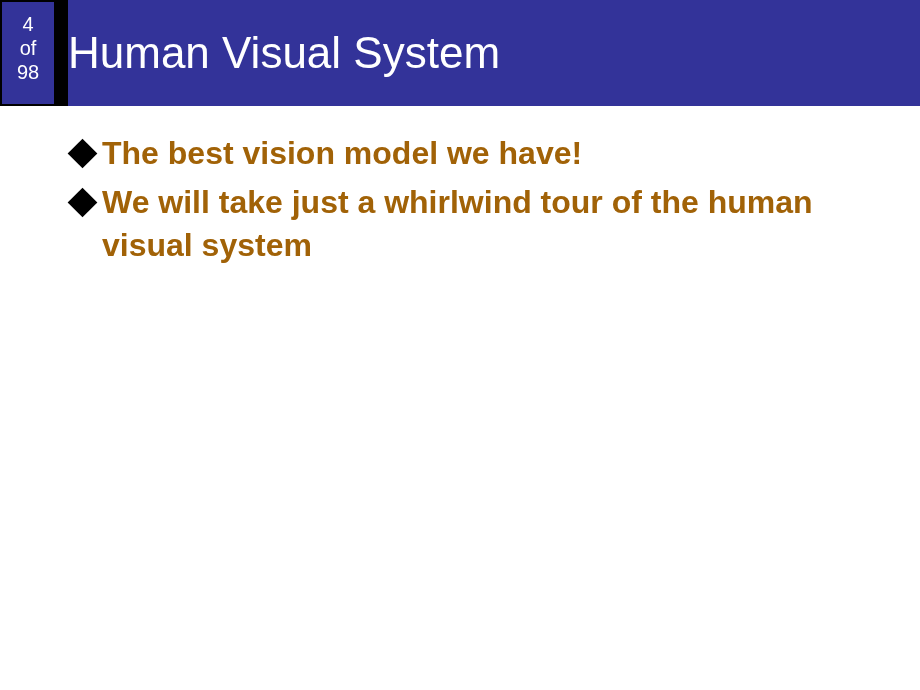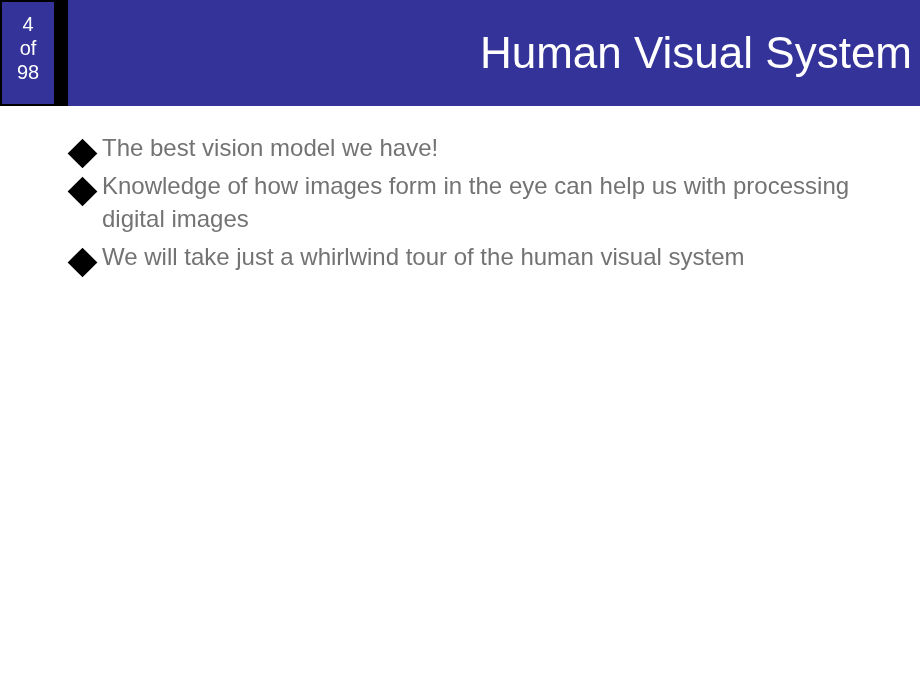--- a/index.html
+++ b/index.html
@@ -36,21 +36,21 @@
     }
     .divider {
       width: 12px;
       height: 100%;
       background: #000;
     }
     .title-area {
       flex: 1;
       display: flex;
       align-items: center;
-      justify-content: flex-end;
+      justify-content: flex-start;
       padding-right: 8px;
     }
     .slide-title {
       color: #fff;
       font-size: 44px;
       font-weight: normal;
     }
     .content {
       padding: 26px 40px 0 72px;
     }
@@ -71,23 +71,24 @@
       content: "";
       position: absolute;
       width: 21px;
       height: 21px;
       background: #000;
       transform: rotate(45deg);
       top: 0;
       left: 0;
     }
     .bullet-text {
-      font-size: 24px;
-      color: #737373;
+      font-size: 32px;
+      color: #a16207;
       line-height: 1.35;
+      font-weight: bold;
     }
   </style>
 </head>
 <body>
 
 <div class="header">
   <div class="page-counter">
     <span>4</span>
     <span>of</span>
     <span>98</span>
@@ -98,19 +99,15 @@
   </div>
 </div>
 
 <div class="content">
   <div class="bullet-item">
     <span class="diamond"></span>
     <span class="bullet-text">The best vision model we have!</span>
   </div>
   <div class="bullet-item">
     <span class="diamond"></span>
-    <span class="bullet-text">Knowledge of how images form in the eye can help us with processing digital images</span>
-  </div>
-  <div class="bullet-item">
-    <span class="diamond"></span>
     <span class="bullet-text">We will take just a whirlwind tour of the human visual system</span>
   </div>
 </div>
 
 </body></html>

